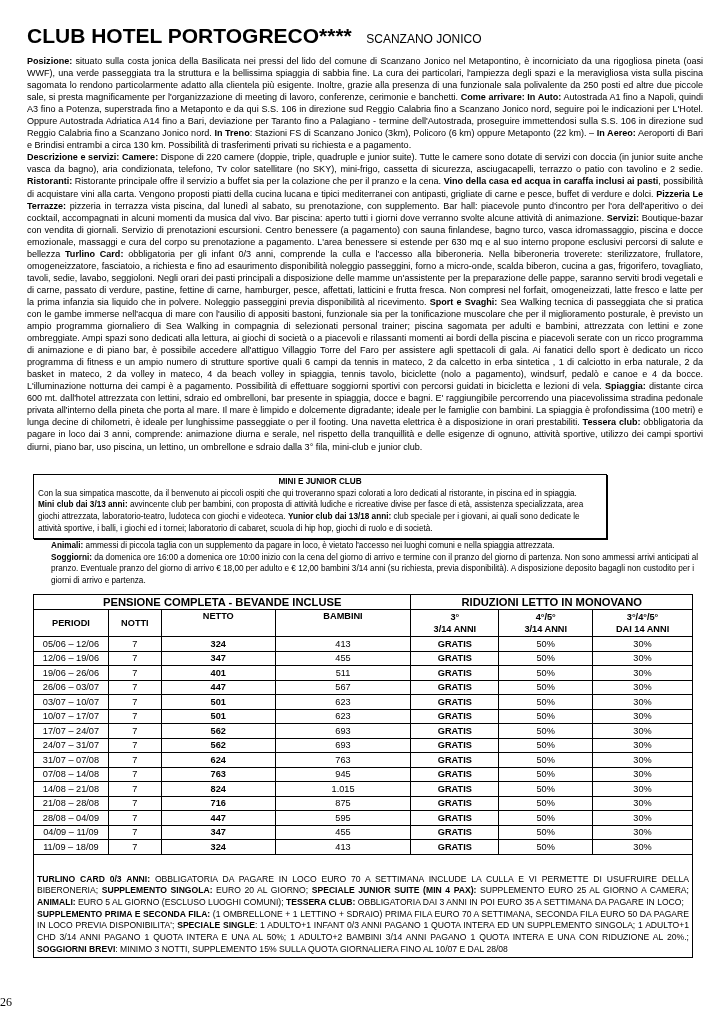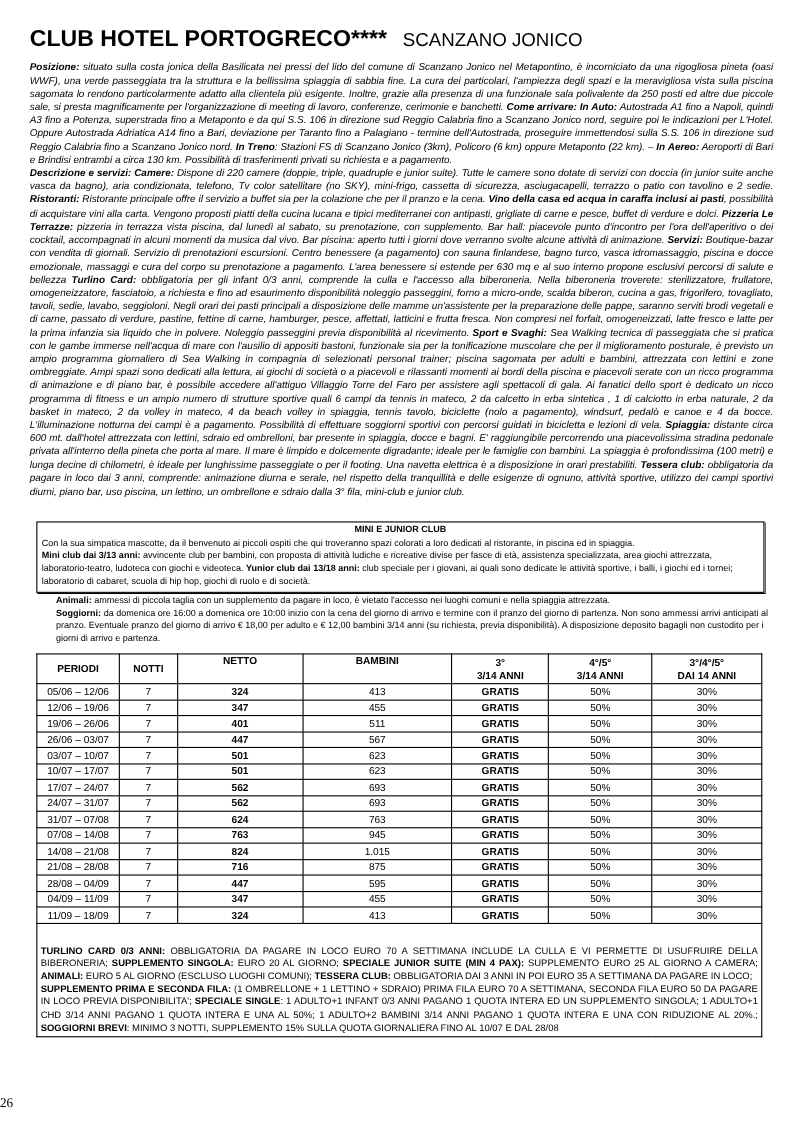--- a/index.html
+++ b/index.html
@@ -1,24 +1,24 @@
 <!DOCTYPE html>
 <html><head>
 <meta charset="utf-8">
 <style>
   html, body { margin: 0; padding: 0; background: #ffffff; }
   body { width: 725px; height: 1024px; position: relative; overflow: hidden; font-family: "Liberation Sans", sans-serif; color: #000; }
   .page { position: absolute; left: 27px; top: 0; width: 676px; }
   .title-row { position: absolute; top: 24px; left: 0; white-space: nowrap; }
   .title-main { font-family: "Liberation Sans", sans-serif; font-weight: bold; font-size: 21px; letter-spacing: 0px; }
-  .title-sub { font-size: 17px; margin-left: 10px; }
+  .title-sub { font-size: 12px; margin-left: 10px; }
   .body-text { position: absolute; top: 55px; left: 0; width: 676px; font-size: 9.05px; line-height: 12.05px; text-align: justify; }
-  .body-text p { margin: 0; font-style: italic; }
+  .body-text p { margin: 0; }
   .body-text b { font-weight: bold; }
-  .club-box { position: absolute; top: 474px; left: 6px; width: 662px; border: 1px solid #000; box-shadow: 1px 1px 0 #000; padding: 1px 4px 3px 4px; box-sizing: border-box; font-size: 8.2px; line-height: 11.7px; }
+  .club-box { position: absolute; top: 474px; left: 6px; width: 574px; border: 1px solid #000; box-shadow: 1px 1px 0 #000; padding: 1px 4px 3px 4px; box-sizing: border-box; font-size: 8.2px; line-height: 11.7px; }
   .club-title { text-align: center; font-weight: bold; font-size: 8.2px; }
   .misc { position: absolute; top: 540px; left: 24px; width: 662px; font-size: 8.2px; line-height: 11.7px; }
   .misc p { margin: 0; }
   table.price { position: absolute; top: 594px; left: 6px; width: 660px; border-collapse: collapse; font-size: 9.2px; }
   table.price td, table.price th { border: 1px solid #000; padding: 0 2px; height: 13.5px; line-height: 12px; text-align: center; font-weight: normal; }
   table.price th { font-weight: bold; }
   table.price .grp { font-size: 11.2px; height: 14px; }
   table.price .hdr2 { height: 26px; vertical-align: middle; }
   table.price .hdr2.top { vertical-align: top; }
   table.price td.bold { font-weight: bold; }
@@ -61,20 +61,24 @@
     <colgroup>
       <col style="width:75px">
         <col style="width:53px">
         <col style="width:114px">
         <col style="width:136px">
         <col style="width:88px">
         <col style="width:94px">
         <col style="width:100px">
     </colgroup>
     <tbody>
+        <tr>
+      <th class="grp" colspan="4">PENSIONE COMPLETA - BEVANDE INCLUSE</th>
+      <th class="grp" colspan="3">RIDUZIONI LETTO IN MONOVANO</th>
+    </tr>
     <tr>
       <th class="hdr2">PERIODI</th>
       <th class="hdr2">NOTTI</th>
       <th class="hdr2 top">NETTO</th>
       <th class="hdr2 top">BAMBINI</th>
       <th class="hdr2"><span>3°</span><br><span>3/14 ANNI</span></th>
       <th class="hdr2"><span>4°/5°</span><br><span>3/14 ANNI</span></th>
       <th class="hdr2"><span>3°/4°/5°</span><br><span>DAI 14 ANNI</span></th>
     </tr>
     </tbody>

